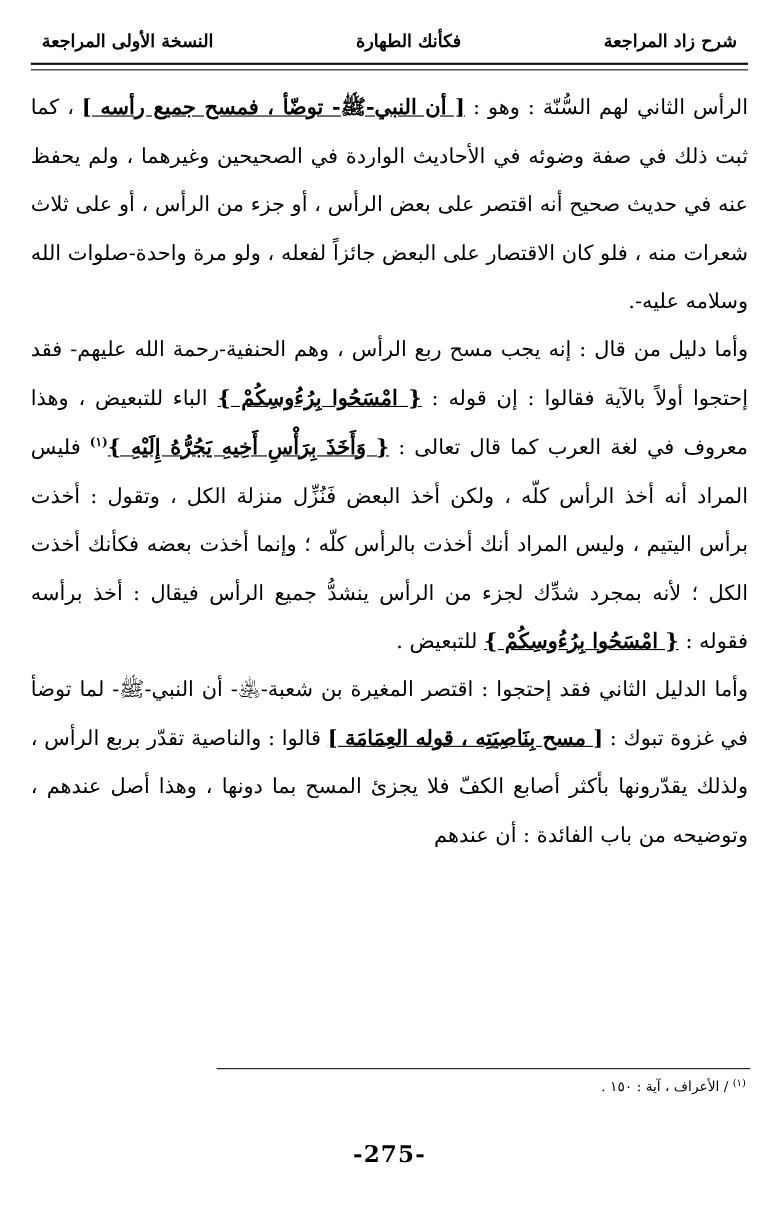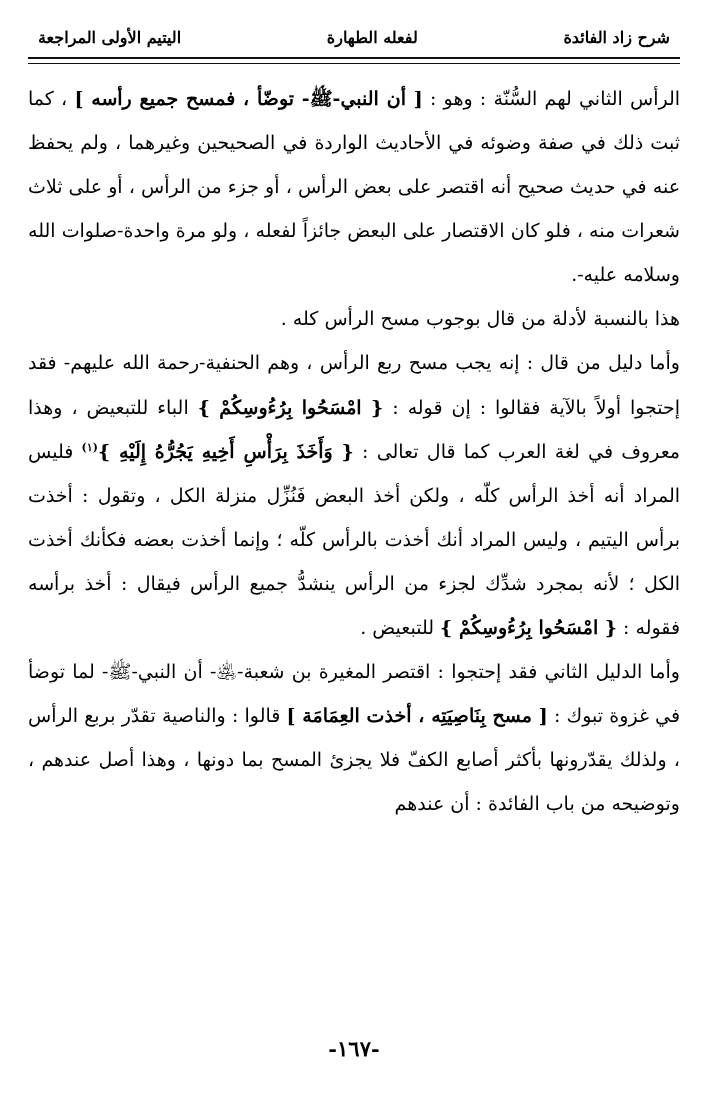--- a/index.html
+++ b/index.html
@@ -32,21 +32,21 @@
     margin: 0 2px 8px 2px;
   }
   .body {
     font-size: 19px;
     line-height: 2.32;
     text-align: justify;
     text-justify: inter-word;
     padding: 4px 2px 0 2px;
   }
   .para { margin: 0; }
-  .bold { font-weight: 700; }
+  .bold { font-weight: 700; text-decoration: underline; }
   sup.fn-mark {
     font-size: 11px;
     font-weight: 700;
     line-height: 0;
   }
   .foot {
     position: absolute;
     left: 26px;
     right: 26px;
     bottom: 106px;
@@ -72,30 +72,35 @@
     font-weight: 700;
     letter-spacing: 1px;
   }
 </style>
 </head>
 <body>
 
 <div class="page">
 
   <header class="header">
-    <div class="h-item">شرح زاد الفائدة</div>
-    <div class="h-item">لفعله الطهارة</div>
-    <div class="h-item">اليتيم الأولى المراجعة</div>
+    <div class="h-item">شرح زاد المراجعة</div>
+    <div class="h-item">فكأنك الطهارة</div>
+    <div class="h-item">النسخة الأولى المراجعة</div>
   </header>
 
   <div class="rule"></div>
 
   <main class="body">
       <div class="para"><span>الرأس الثاني لهم السُّنّة : وهو : </span><span class="bold">[ أن النبي-ﷺ- توضّأ ، فمسح جميع رأسه ]</span><span> ، كما ثبت ذلك في صفة وضوئه في الأحاديث الواردة في الصحيحين وغيرهما ، ولم يحفظ عنه في حديث صحيح أنه اقتصر على بعض الرأس ، أو جزء من الرأس ، أو على ثلاث شعرات منه ، فلو كان الاقتصار على البعض جائزاً لفعله ، ولو مرة واحدة-صلوات الله وسلامه عليه-.</span></div>
-      <div class="para"><span>هذا بالنسبة لأدلة من قال بوجوب مسح الرأس كله .</span></div>
       <div class="para"><span>وأما دليل من قال : إنه يجب مسح ربع الرأس ، وهم الحنفية-رحمة الله عليهم- فقد إحتجوا أولاً بالآية فقالوا : إن قوله : </span><span class="bold">{ امْسَحُوا بِرُءُوسِكُمْ }</span><span> الباء للتبعيض ، وهذا معروف في لغة العرب كما قال تعالى : </span><span class="bold">{ وَأَخَذَ بِرَأْسِ أَخِيهِ يَجُرُّهُ إِلَيْهِ }</span><sup class="fn-mark">(١)</sup><span> فليس المراد أنه أخذ الرأس كلّه ، ولكن أخذ البعض فَنُزِّل منزلة الكل ، وتقول : أخذت برأس اليتيم ، وليس المراد أنك أخذت بالرأس كلّه ؛ وإنما أخذت بعضه فكأنك أخذت الكل ؛ لأنه بمجرد شدِّك لجزء من الرأس ينشدُّ جميع الرأس فيقال : أخذ برأسه فقوله : </span><span class="bold">{ امْسَحُوا بِرُءُوسِكُمْ }</span><span> للتبعيض .</span></div>
-      <div class="para"><span>وأما الدليل الثاني فقد إحتجوا : اقتصر المغيرة بن شعبة-﵁- أن النبي-ﷺ- لما توضأ في غزوة تبوك : </span><span class="bold">[ مسح بِنَاصِيَتِه ، أخذت العِمَامَة ]</span><span> قالوا : والناصية تقدّر بربع الرأس ، ولذلك يقدّرونها بأكثر أصابع الكفّ فلا يجزئ المسح بما دونها ، وهذا أصل عندهم ، وتوضيحه من باب الفائدة : أن عندهم</span></div>
+      <div class="para"><span>وأما الدليل الثاني فقد إحتجوا : اقتصر المغيرة بن شعبة-﵁- أن النبي-ﷺ- لما توضأ في غزوة تبوك : </span><span class="bold">[ مسح بِنَاصِيَتِه ، قوله العِمَامَة ]</span><span> قالوا : والناصية تقدّر بربع الرأس ، ولذلك يقدّرونها بأكثر أصابع الكفّ فلا يجزئ المسح بما دونها ، وهذا أصل عندهم ، وتوضيحه من باب الفائدة : أن عندهم</span></div>
     </main>
 
+  <div class="foot">
+    <div class="foot-rule"></div>
+    <div class="footnote">
+      <sup>(١)</sup><span> / الأعراف ، آية : ١٥٠ .</span>
+    </div>
+  </div>
 
-  <div class="page-number">-١٦٧-</div>
+  <div class="page-number">-275-</div>
 
 </div>
 
 </body></html>

